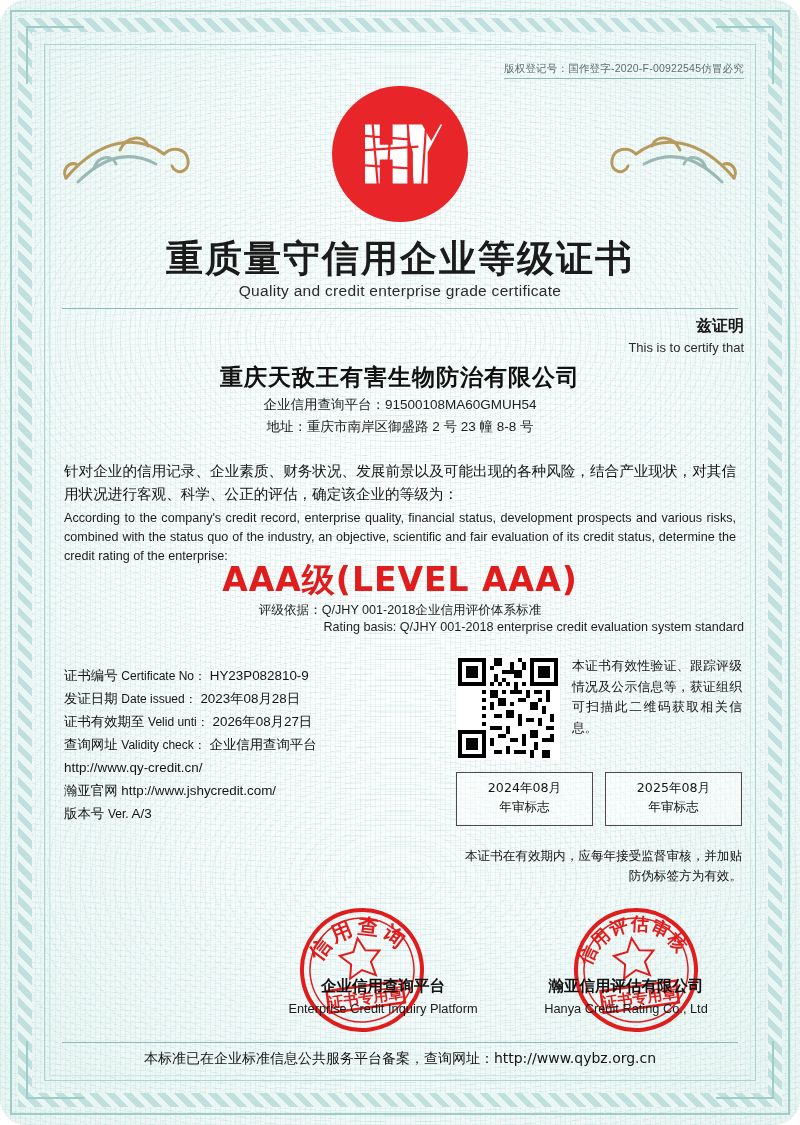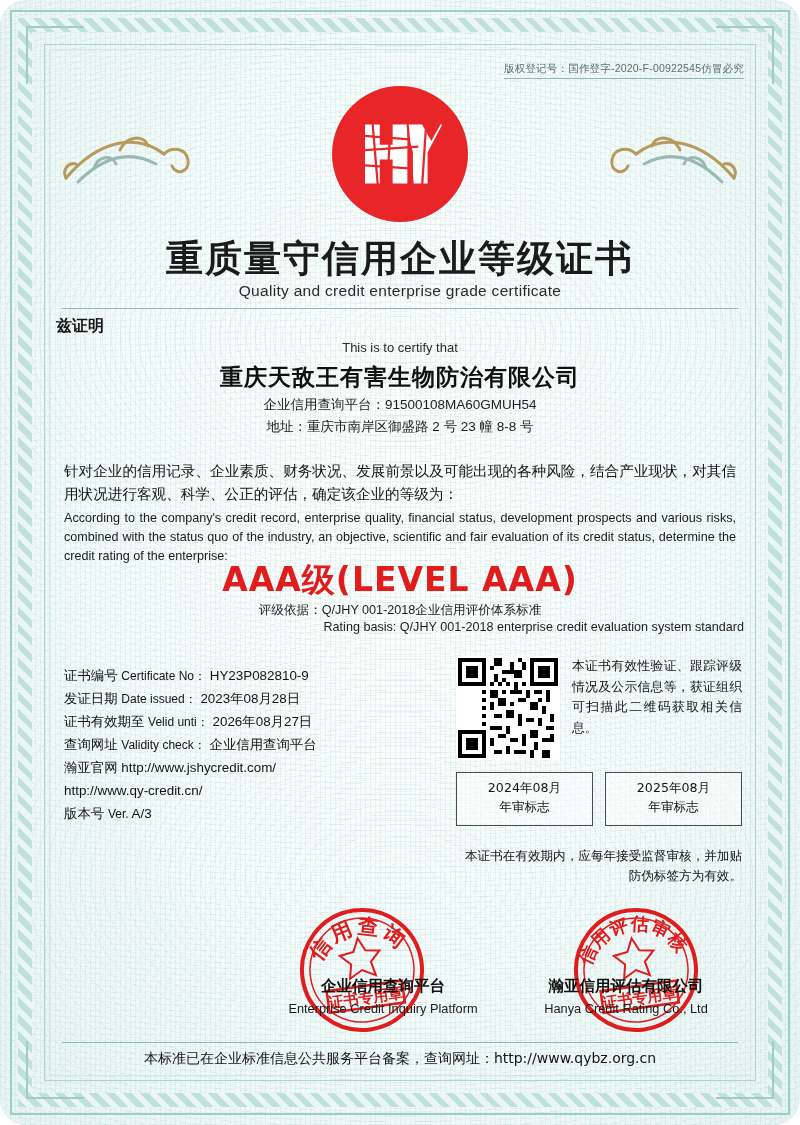--- a/index.html
+++ b/index.html
@@ -85,26 +85,26 @@
     text-align: center; font-size: 15.5px; color: #2b2b2b;
     letter-spacing: .3px;
   }
   .rule {
     position: absolute; left: 6px; right: 6px; top: 252px;
     border-top: 1px solid #8fb8b4;
   }
 
   .certify-cn {
     position: absolute; left: 0; right: 0; top: 260px;
-    text-align: left; font-size: 16px; font-weight: 700; color: #161616;
+    text-align: right; font-size: 16px; font-weight: 700; color: #161616;
     font-family: "DejaVu Sans", sans-serif;
   }
   .certify-en {
     position: absolute; left: 0; right: 0; top: 284px;
-    text-align: center; font-size: 13px; color: #2b2b2b;
+    text-align: right; font-size: 13px; color: #2b2b2b;
   }
   .company {
     position: absolute; left: 0; right: 0; top: 306px;
     text-align: center; font-size: 23px; font-weight: 700; color: #111;
     font-family: "DejaVu Sans", sans-serif; letter-spacing: 1px;
   }
   .code {
     position: absolute; left: 0; right: 0; top: 340px;
     text-align: center; font-size: 13.5px; color: #1d1d1d;
   }
@@ -306,25 +306,25 @@
         <span class="lbl-cn">证书有效期至</span>
         <span class="lbl-en">Velid unti：</span>
         <span class="val">2026年08月27日</span>
       </div>
       <div class="row">
         <span class="lbl-cn">查询网址</span>
         <span class="lbl-en">Validity check：</span>
         <span class="val">企业信用查询平台</span>
       </div>
       <div class="row">
+        <span class="val">http://www.qy-credit.cn/</span>
+      </div>
+      <div class="row">
         <span class="lbl-cn">瀚亚官网</span>
         <span class="val">http://www.jshycredit.com/</span>
-      </div>
-      <div class="row">
-        <span class="val">http://www.qy-credit.cn/</span>
       </div>
       <div class="row">
         <span class="lbl-cn">版本号</span>
         <span class="lbl-en">Ver.</span>
         <span class="val">A/3</span>
       </div>
     </div>
 
     <div class="qr">
       <svg width="100" height="100" viewBox="0 0 25 25" shape-rendering="crispEdges">

